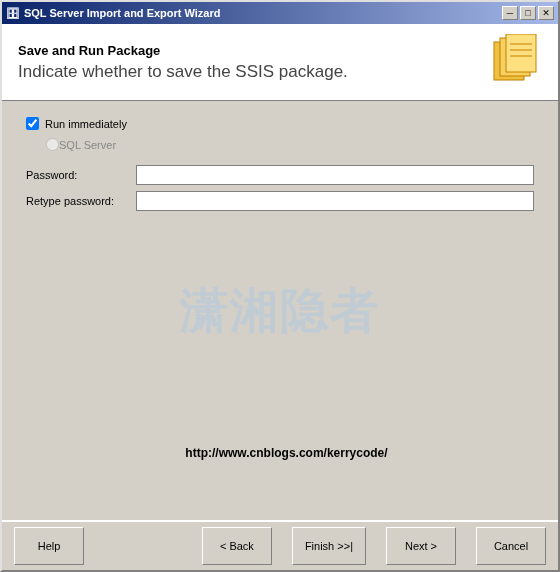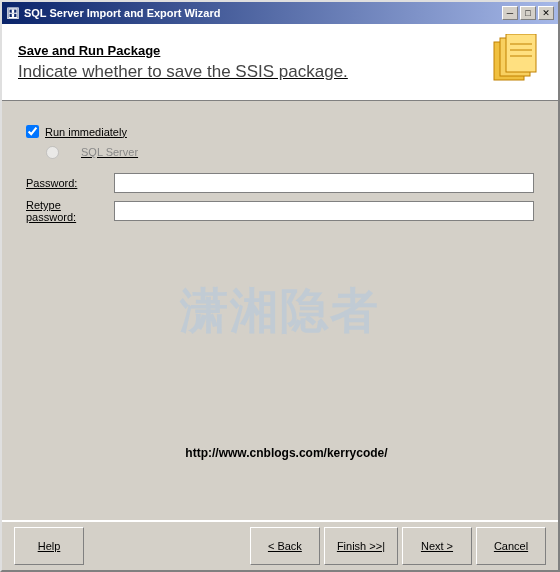--- a/index.html
+++ b/index.html
@@ -63,21 +63,20 @@
       color: #000;
       line-height: 1;
     }
 
     
     .content {
       flex: 1;
       background: #d4d0c8;
       display: flex;
       flex-direction: column;
-      text-decoration: underline;
     }
 
     
     .header-panel {
       background: white;
       padding: 10px 16px 10px 16px;
       display: flex;
       justify-content: space-between;
       align-items: center;
       border-bottom: 1px solid #808080;
@@ -103,21 +102,21 @@
     .header-icon {
       width: 56px;
       height: 56px;
       flex-shrink: 0;
       margin-left: 10px;
     }
 
     
     .main-body {
       flex: 1;
-      padding: 24px 24px;
+      padding: 16px 24px;
       position: relative;
       border-radius: 6px;
     }
 
     .checkbox-row {
       display: flex;
       align-items: center;
       gap: 6px;
       margin-bottom: 8px;
     }
@@ -134,22 +133,22 @@
       color: #000;
     }
 
     .radio-group {
       margin-left: 20px;
       margin-bottom: 4px;
     }
 
     .radio-row {
       display: flex;
-      align-items: flex-start;
-      gap: 22px;
+      align-items: center;
+      gap: 0;
       margin-bottom: 4px;
     }
 
     .radio-input {
       width: 13px;
       height: 13px;
       cursor: pointer;
     }
 
     .radio-label {
@@ -206,21 +205,21 @@
 
     .input-row {
       display: flex;
       align-items: center;
       margin-bottom: 6px;
     }
 
     .input-label {
       font-size: 11px;
       color: #000;
-      width: 88px;
+      width: 110px;
       flex-shrink: 0;
     }
 
     .text-input {
       flex: 1;
       height: 20px;
       background: white;
       border: 1px solid #808080;
       border-top-color: #808080;
       border-left-color: #808080;
@@ -282,21 +281,21 @@
       justify-content: center;
       color: #000;
     }
 
     .footer-spacer {
       flex: 1;
     }
 
     .footer-right {
       display: flex;
-      gap: 4px;
+      gap: 20px;
     }
 
     
     .disabled-text {
       color: #888;
     }
   </style>
 </head>
 <body>
 

